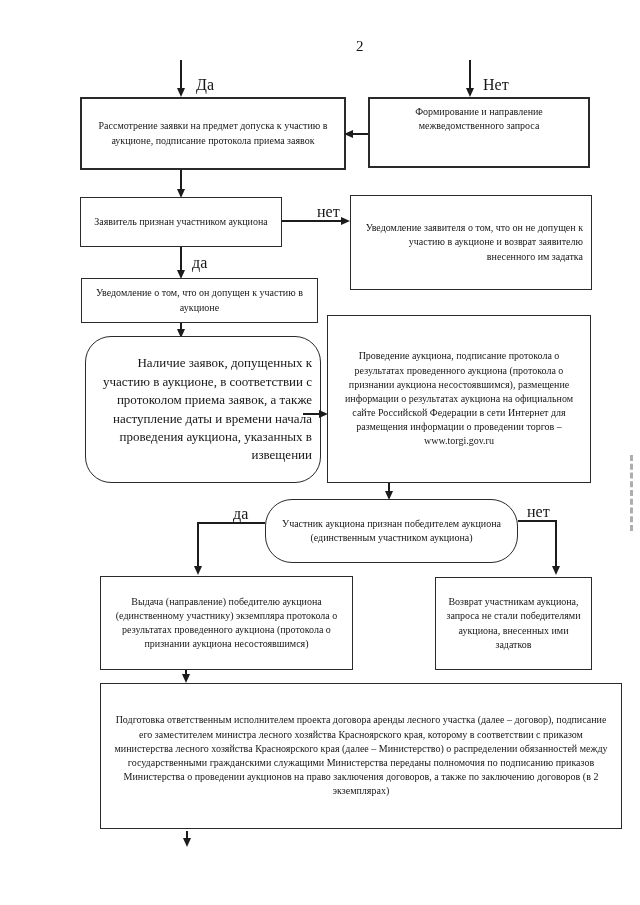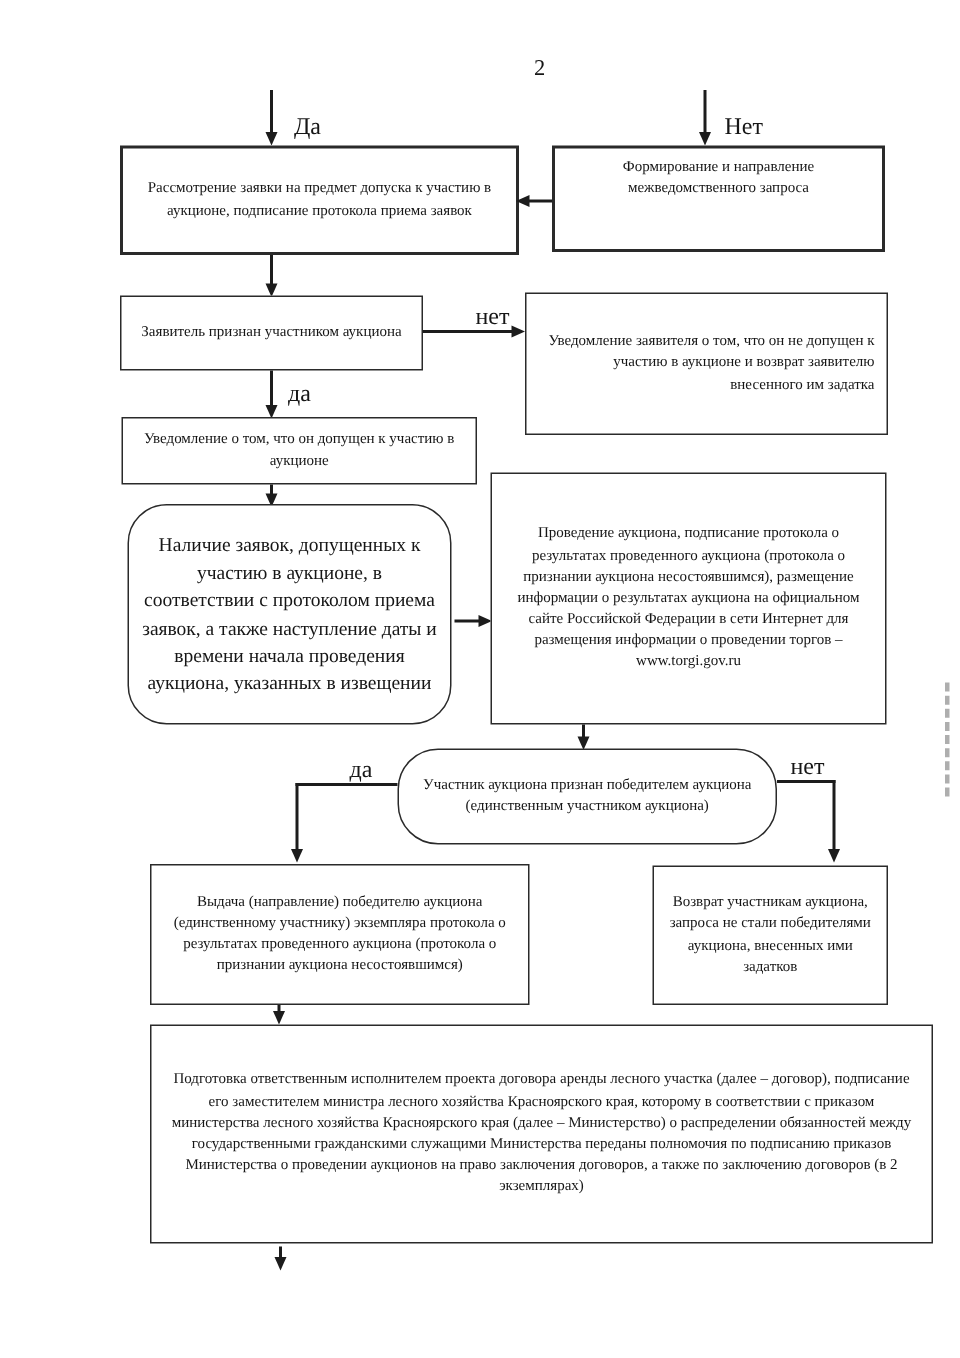--- a/index.html
+++ b/index.html
@@ -67,21 +67,21 @@
 
 <div class="vline" style="left:180px;top:247px;height:25px;"></div>
 <div class="ah ah-down" style="left:176.5px;top:270px;"></div>
 <div class="branch-label" style="left:192px;top:255px;">да</div>
 
 <div class="box thin" style="left:81px;top:278px;width:237px;height:45px;">Уведомление о том, что он допущен к участию в аукционе</div>
 
 <div class="vline" style="left:180px;top:323px;height:7px;"></div>
 <div class="ah ah-down" style="left:176.5px;top:329px;"></div>
 
-<div class="box thin rounded" style="left:85px;top:336px;width:216px;height:147px;font-size:13px;">Наличие заявок, допущенных к участию в аукционе, в соответствии с протоколом приема заявок, а также наступление даты и времени начала проведения аукциона, указанных в извещении</div>
+<div class="box thin rounded" style="left:85px;top:336px;width:236px;height:147px;font-size:13px;text-align:right;">Наличие заявок, допущенных к участию в аукционе, в соответствии с протоколом приема заявок, а также наступление даты и времени начала проведения аукциона, указанных в извещении</div>
 
 <div class="hline" style="left:303px;top:413px;width:17px;"></div>
 <div class="ah ah-right" style="left:319px;top:409.5px;"></div>
 
 <div class="box thin" style="left:327px;top:315px;width:264px;height:168px;">Проведение аукциона, подписание протокола о результатах проведенного аукциона (протокола о признании аукциона несостоявшимся), размещение информации  о результатах аукциона на официальном сайте Российской Федерации в сети Интернет для размещения информации о проведении торгов  – www.torgi.gov.ru</div>
 
 <div class="vline" style="left:388px;top:483px;height:9px;"></div>
 <div class="ah ah-down" style="left:384.5px;top:491px;"></div>
 
 <div class="box thin rounded small-r" style="left:265px;top:499px;width:253px;height:64px;">Участник аукциона признан победителем аукциона (единственным участником аукциона)</div>

